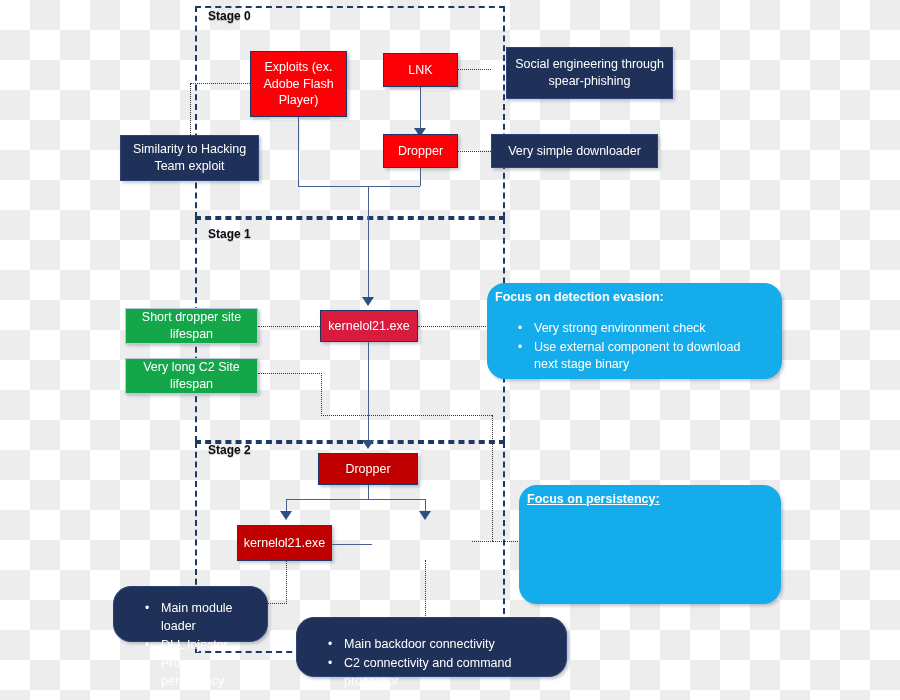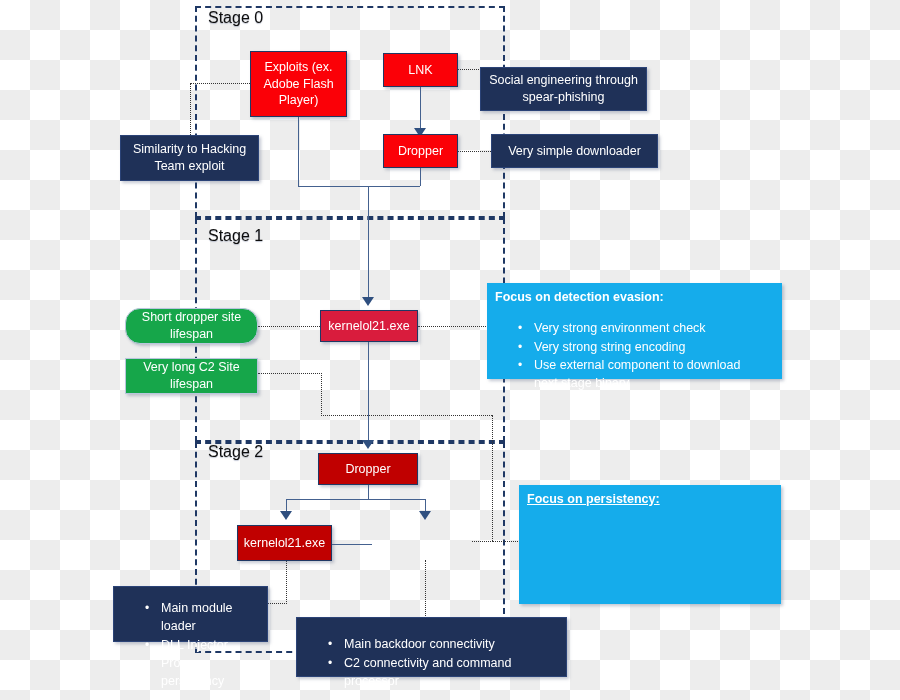--- a/index.html
+++ b/index.html
@@ -21,22 +21,22 @@
 
   
   .stage-box {
     position: absolute;
     border: 2px dashed #1f3864;
     box-sizing: border-box;
     background: transparent;
   }
   .stage-label {
     position: absolute;
-    font-size: 16px;
-    font-weight: normal;
+    font-size: 12px;
+    font-weight: bold;
     color: #0d0d0d;
     white-space: nowrap;
     text-shadow: 0 1px 1px rgba(120,130,160,.45);
   }
 
   
   .node {
     position: absolute;
     box-sizing: border-box;
     display: flex;
@@ -57,20 +57,21 @@
 
   
   .callout {
     position: absolute;
     box-sizing: border-box;
     color: #fff;
     font-size: 12.5px;
     line-height: 1.42;
     padding: 6px 8px 6px 8px;
     box-shadow: 2px 2px 3px rgba(90,100,130,.35);
+    border-radius: 18px;
   }
   .callout.cyan { background: #15aceb; }
   .callout.navy { background: #1f3158; border: 1.5px solid #2b4377; }
   .callout .c-title { font-weight: bold; margin-bottom: 2px; }
   .callout ul { margin: 13px; padding: 0 0 0 26px; list-style: none; }
   .callout li { position: relative; margin: 0 0 1px 0; }
   .callout li::before {
     content: "\2022";
     position: absolute;
     left: -16px; top: 0;
@@ -129,21 +130,21 @@
   </div>
 
   <div class="node red" style="left:250px; top:51px; width:97px; height:66px;">
     <span>Exploits (ex. Adobe Flash Player)</span>
   </div>
 
   <div class="node red" style="left:383px; top:134px; width:75px; height:34px;">
     <span>Dropper</span>
   </div>
 
-  <div class="node navy" style="left:480px; top:47px; width:167px; height:44px;margin-top:20px;">
+  <div class="node navy" style="left:506px; top:47px; width:167px; height:52px;">
     <span>Social engineering through spear-phishing</span>
   </div>
 
   <div class="node navy" style="left:491px; top:134px; width:167px; height:34px;">
     <span>Very simple downloader</span>
   </div>
 
   <div class="node navy" style="left:120px; top:135px; width:139px; height:46px;">
     <span>Similarity to Hacking Team exploit</span>
   </div>
@@ -159,33 +160,32 @@
   <div class="ln dot-v" style="left:321px; top:373px; height:43px;"></div>
   <div class="ln dot-h" style="left:321px; top:415px; width:171px;"></div>
   <div class="ln dot-v" style="left:492px; top:415px; height:126px;"></div>
   <div class="ln dot-h" style="left:472px; top:541px; width:21px;"></div>
   <div class="ln dot-h" style="left:492px; top:541px; width:28px;"></div>
 
   <div class="node crimson" style="left:320px; top:310px; width:98px; height:32px;">
     <span>kernelol21.exe</span>
   </div>
 
-  <div class="node green" style="left:125px; top:308px; width:133px; height:36px;border-radius:15px;">
+  <div class="node green" style="left:125px; top:308px; width:133px; height:36px;">
     <span>Short dropper site lifespan</span>
   </div>
 
   <div class="node green" style="left:125px; top:358px; width:133px; height:36px;">
     <span>Very long C2 Site lifespan</span>
   </div>
 
   <div class="callout cyan" style="left:487px; top:283px; width:295px; height:96px;">
     <div class="c-title">Focus on detection evasion:</div>
     <ul>
       <li>Very strong environment check</li>
-      <li>Very strong string encoding</li>
       <li>Use external component to download next stage binary</li>
     </ul>
   </div>
 
   <div class="ln solid-v" style="left:368px; top:485px; height:15px;"></div>
   <div class="ln solid-h" style="left:286px; top:499px; width:140px;"></div>
   <div class="ln solid-v" style="left:286px; top:499px; height:17px;"></div>
   <div class="arrow-down" style="left:280px; top:511px;"></div>
   <div class="ln solid-v" style="left:425px; top:499px; height:17px;"></div>
   <div class="arrow-down" style="left:419px; top:511px;"></div>

